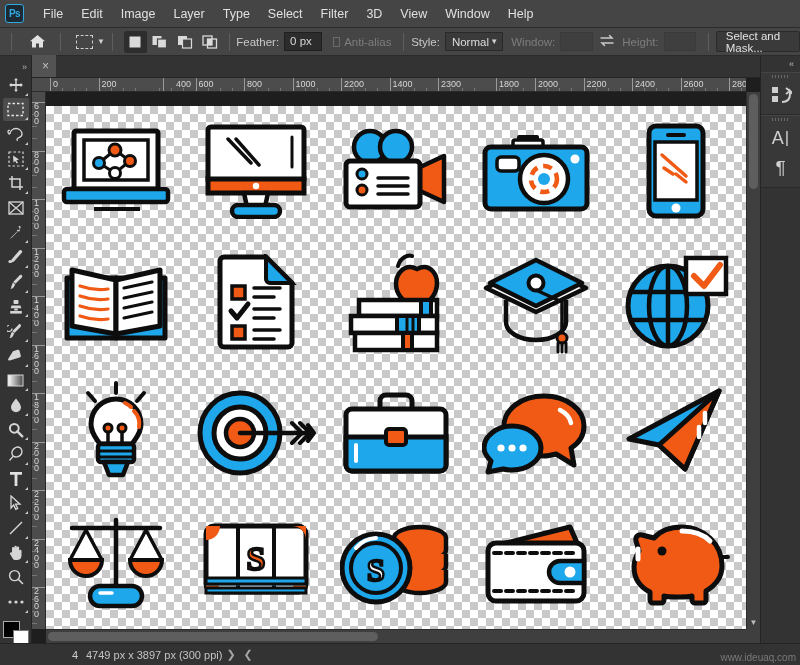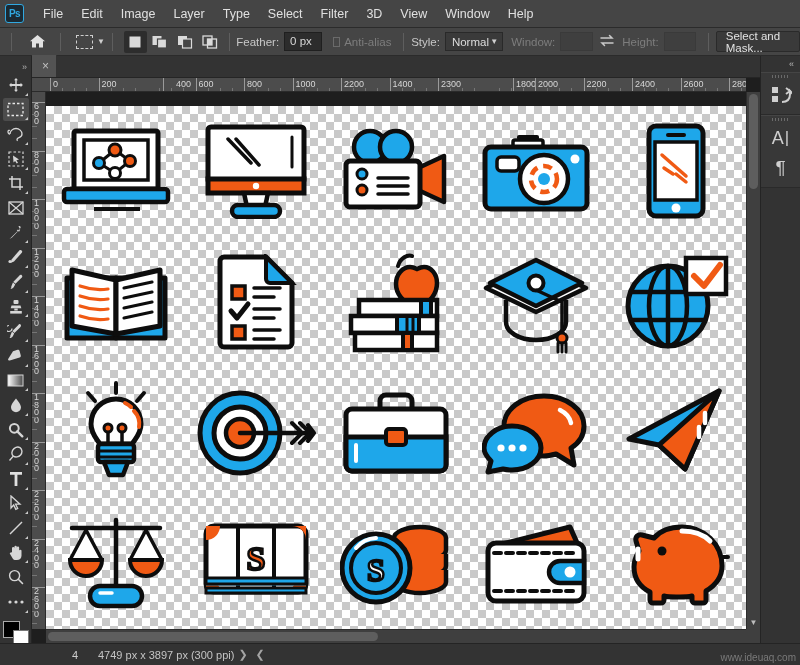--- a/index.html
+++ b/index.html
@@ -181,21 +181,21 @@
 
   
   #statusbar {
     position:absolute;left:0;right:0;bottom:0;height:22px;background:#333333;
     border-top:1px solid #242424;display:flex;align-items:center;
     font-size:11px;color:#c4c4c4;
   }
   #zoomfield{
     width:46px;margin-left:40px;text-align:right;padding-right:8px;color:#cfcfcf;
   }
-  #statusdoc{margin-left:12px;}
+  #statusdoc{margin-left:0;}
   .st-arrow{font-size:11px;color:#a5a5a5;margin:0 4px;}
   #wm{position:absolute;right:4px;bottom:2px;font-size:10px;color:#7a7a7a;}
 </style>
 </head>
 <body>
 
 <div id="menubar">
   <div id="ps-logo">Ps</div>
   <div class="menu-item">File</div>
   <div class="menu-item">Edit</div>
@@ -481,21 +481,21 @@
       <div class="rtick minor" style="left: 333.25px;"></div>
       <div class="rtick minor" style="left: 345.375px;"></div>
       <div class="rtick" style="left: 357.5px;">1400</div>
       <div class="rtick minor" style="left: 369.625px;"></div>
       <div class="rtick minor" style="left: 381.75px;"></div>
       <div class="rtick minor" style="left: 393.875px;"></div>
       <div class="rtick" style="left: 406px;">2300</div>
       <div class="rtick minor" style="left: 418.125px;"></div>
       <div class="rtick minor" style="left: 430.25px;"></div>
       <div class="rtick minor" style="left: 442.375px;"></div>
-      <div class="rtick" style="left: 481px;">1800</div>
+      <div class="rtick" style="left: 464px;">1800</div>
       <div class="rtick minor" style="left: 466.625px;"></div>
       <div class="rtick minor" style="left: 478.75px;"></div>
       <div class="rtick minor" style="left: 490.875px;"></div>
       <div class="rtick" style="left: 503px;">2000</div>
       <div class="rtick minor" style="left: 515.125px;"></div>
       <div class="rtick minor" style="left: 527.25px;"></div>
       <div class="rtick minor" style="left: 539.375px;"></div>
       <div class="rtick" style="left: 551.5px;">2200</div>
       <div class="rtick minor" style="left: 563.625px;"></div>
       <div class="rtick minor" style="left: 575.75px;"></div>

